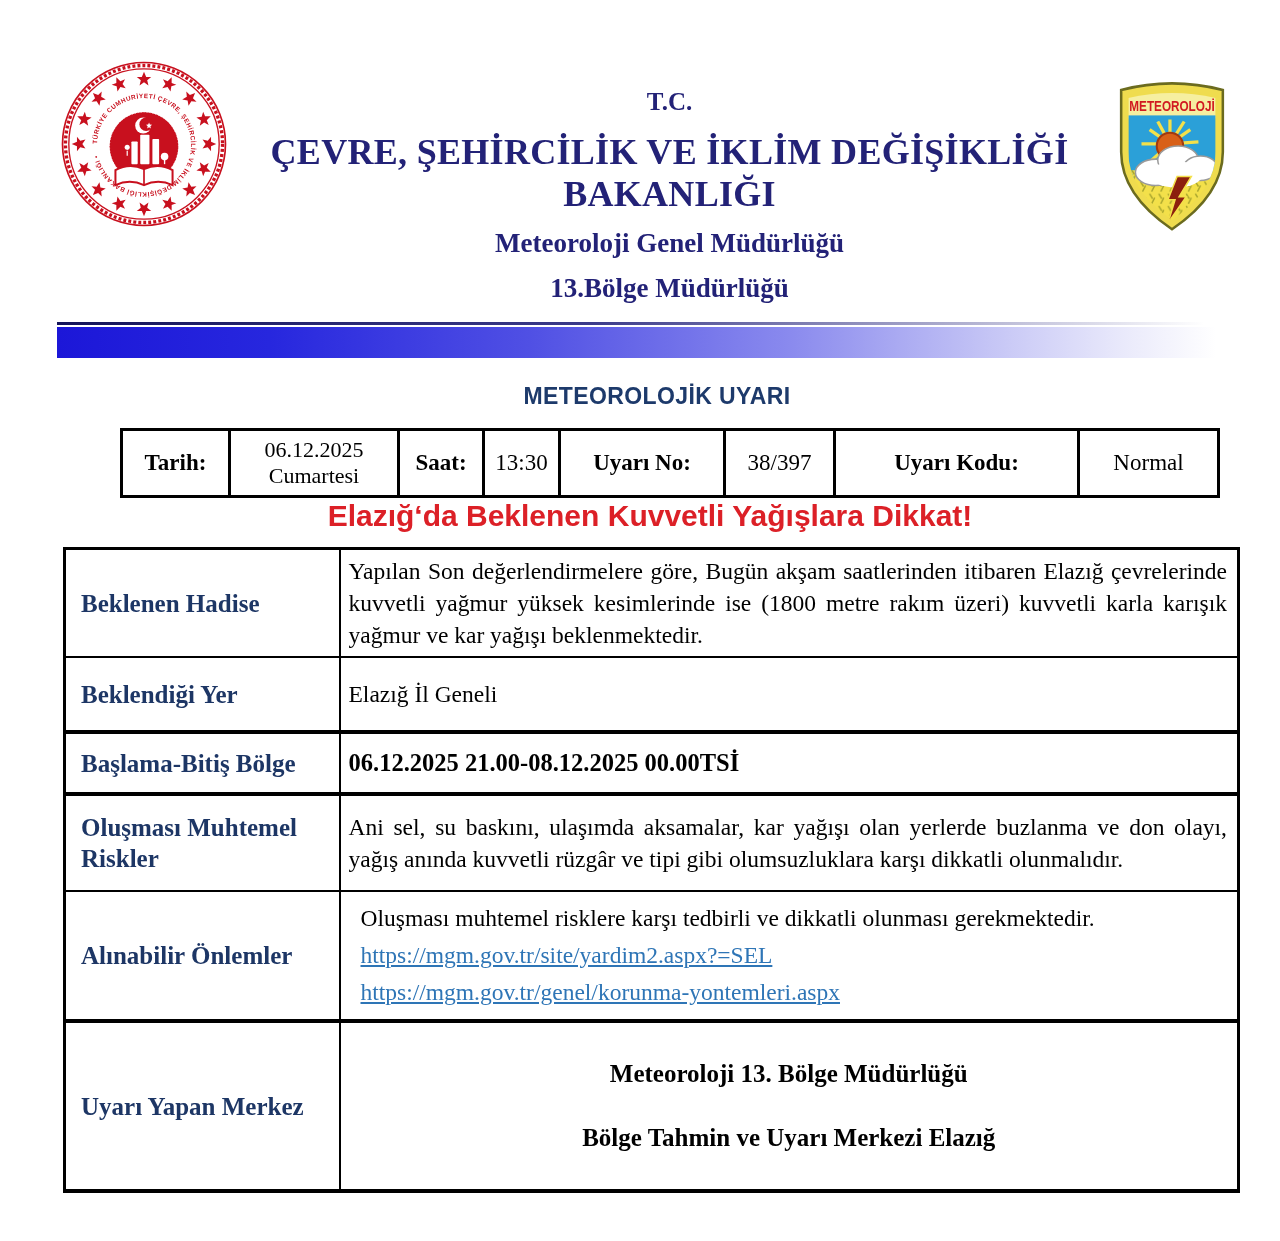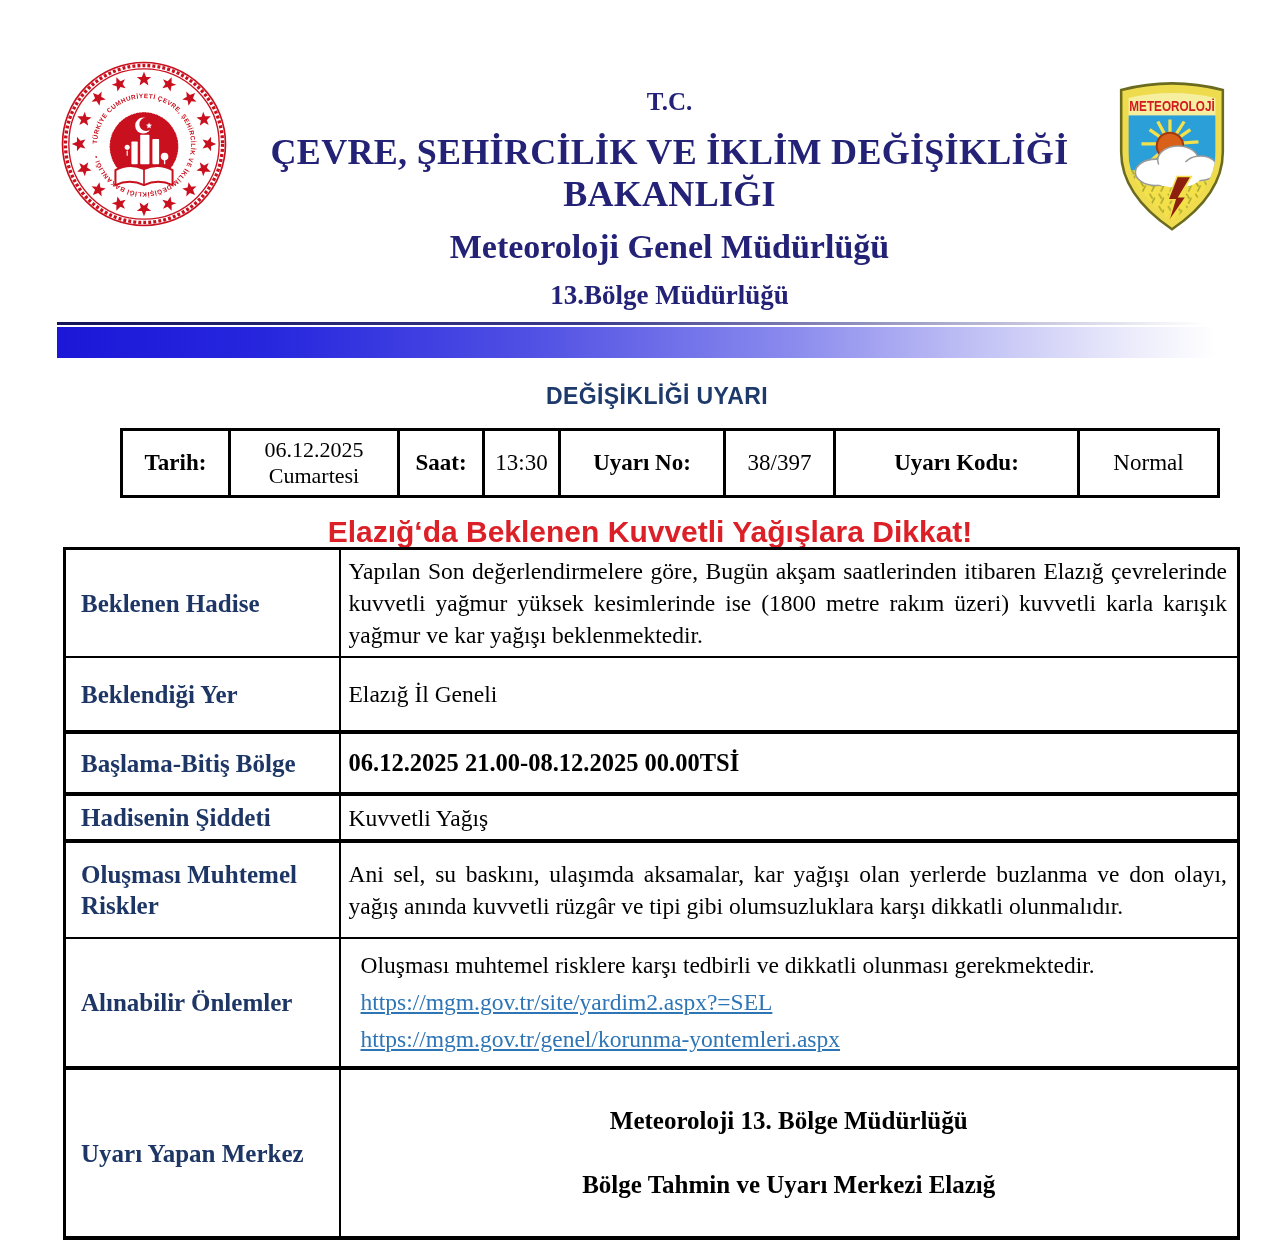--- a/index.html
+++ b/index.html
@@ -12,21 +12,21 @@
   
   .logo-left  { position:absolute; left:60px;  top:60px;  width:168px; height:168px; }
   .logo-right { position:absolute; left:1111px; top:70px; width:122px; height:164px; }
   .header-text {
     position:absolute; left:228px; top:88px; width:883px;
     text-align:center; color:#232277; font-weight:bold;
   }
   .ht-line { display:block; }
   .ht-tc       { font-size:25px; margin-bottom:15px; }
   .ht-ministry { font-size:36px; margin-bottom:13px; letter-spacing:0.3px; }
-  .ht-gm       { font-size:34px; margin-bottom:14px; }
+  .ht-gm       { font-size:27px; margin-bottom:14px; }
   .ht-region   { font-size:27px; margin-bottom:15px; }
   .ht-city     { font-size:25px; letter-spacing:1px; }
 
   
   .bar-top {
     position:absolute; left:57px; top:322px; width:1183px; height:3px;
     background:linear-gradient(90deg,#14145a 0%,#3a3a8a 45%,#bdbdd8 80%,#fff 97%);
   }
   .bar {
     position:absolute; left:57px; top:327px; width:1183px; height:31px;
@@ -50,21 +50,21 @@
     border:3px solid #000; height:67px; text-align:center; vertical-align:middle;
     padding:2px 4px;
   }
   .info-table td.lbl { font-weight:bold; }
   .date-line { display:block; font-size:22px; line-height:26px; }
 
   
   .alert-headline {
     position:absolute; left:0; top:499px; width:1280px; padding-left:20px;
     text-align:center; font-family:"Liberation Sans", sans-serif;
-    font-weight:bold; font-size:30px; color:#dc2027;margin-top:16px;
+    font-weight:bold; font-size:30px; color:#dc2027;
   }
 
   
   .main-table {
     position:absolute; left:63px; top:547px; width:1174px;
     table-layout:fixed; color:#000;
   }
   .main-table td { border:2px solid #000; vertical-align:middle; }
   .main-table tr.thick td { border-top-width:4px; }
   .main-table tr:first-child td { border-top-width:3px; }
@@ -200,21 +200,21 @@
 
         <path d="M68,104 L79,104 L67,124 L74,124 L56,150 L63,127 L56,127 L65,104 Z" fill="#8c1f0e" stroke="#f3e04a" stroke-width="1.5"></path>
       </g>
       <text x="60" y="40" text-anchor="middle" font-family="Liberation Sans, sans-serif" font-size="14" font-weight="bold" fill="#d11a21" textLength="84" lengthAdjust="spacingAndGlyphs">METEOROLOJİ</text>
     </svg>
   </div>
 
   <div class="bar-top"></div>
   <div class="bar"></div>
 
-  <div class="banner-title">DEĞİŞİKLİĞİ UYARI</div>
+  <div class="banner-title">METEOROLOJİK UYARI</div>
 
   <table class="info-table">
     <colgroup>
       <col style="width:108px">
         <col style="width:169px">
         <col style="width:85px">
         <col style="width:76px">
       <col style="width:165px">
         <col style="width:110px">
         <col style="width:244px">
@@ -254,24 +254,20 @@
     <tr class="h-yer">
       <td class="row-label">Beklendiği Yer</td>
       <td class="cell-text">Elazığ İl Geneli</td>
     </tr>
 
     <tr class="h-zaman thick">
       <td class="row-label">Başlama-Bitiş Bölge</td>
       <td class="cell-text cell-bold">06.12.2025 21.00-08.12.2025 00.00TSİ</td>
     </tr>
 
-    <tr class="h-siddet thick">
-      <td class="row-label">Hadisenin Şiddeti</td>
-      <td class="cell-text">Kuvvetli Yağış</td>
-    </tr>
 
     <tr class="h-riskler thick">
       <td class="row-label">Oluşması Muhtemel Riskler</td>
       <td class="cell-text justified">Ani sel, su baskını, ulaşımda aksamalar,  kar yağışı olan yerlerde buzlanma ve don olayı, yağış anında kuvvetli rüzgâr ve tipi gibi olumsuzluklara karşı dikkatli olunmalıdır.</td>
     </tr>
 
     <tr class="h-onlemler">
       <td class="row-label">Alınabilir Önlemler</td>
       <td class="links-cell">
         <span style="display:block">Oluşması muhtemel risklere karşı tedbirli ve dikkatli olunması gerekmektedir.</span>

